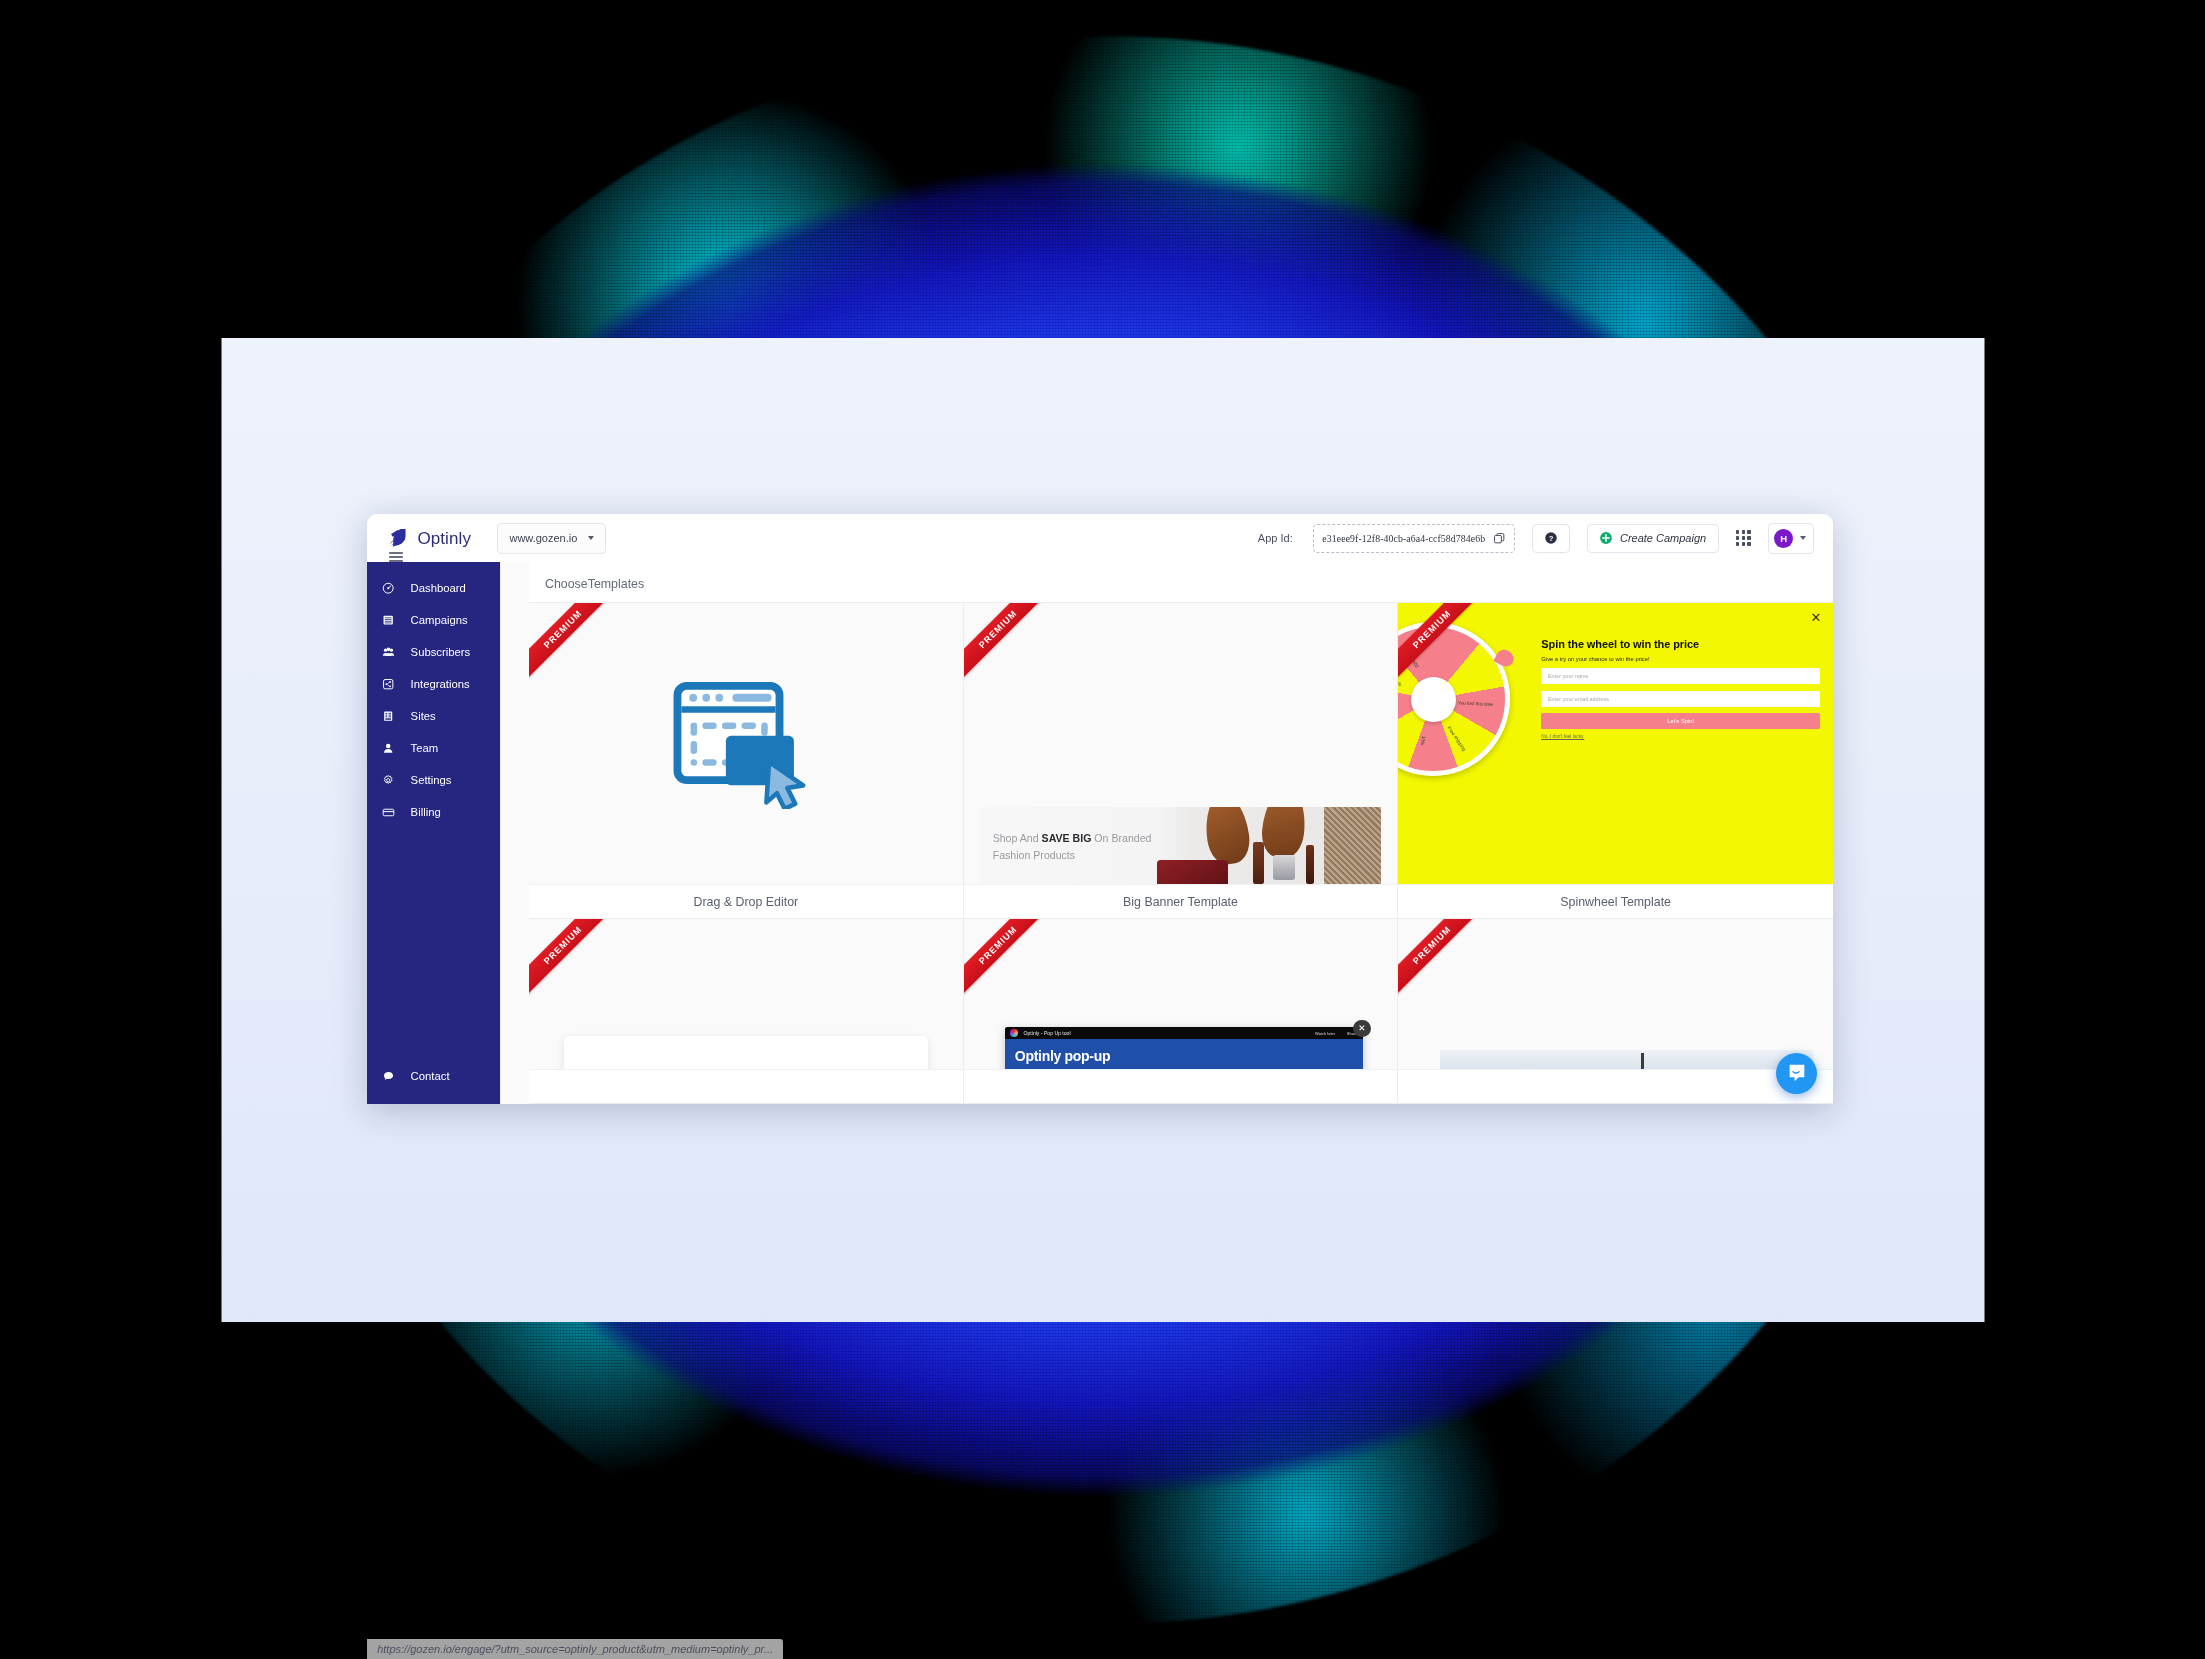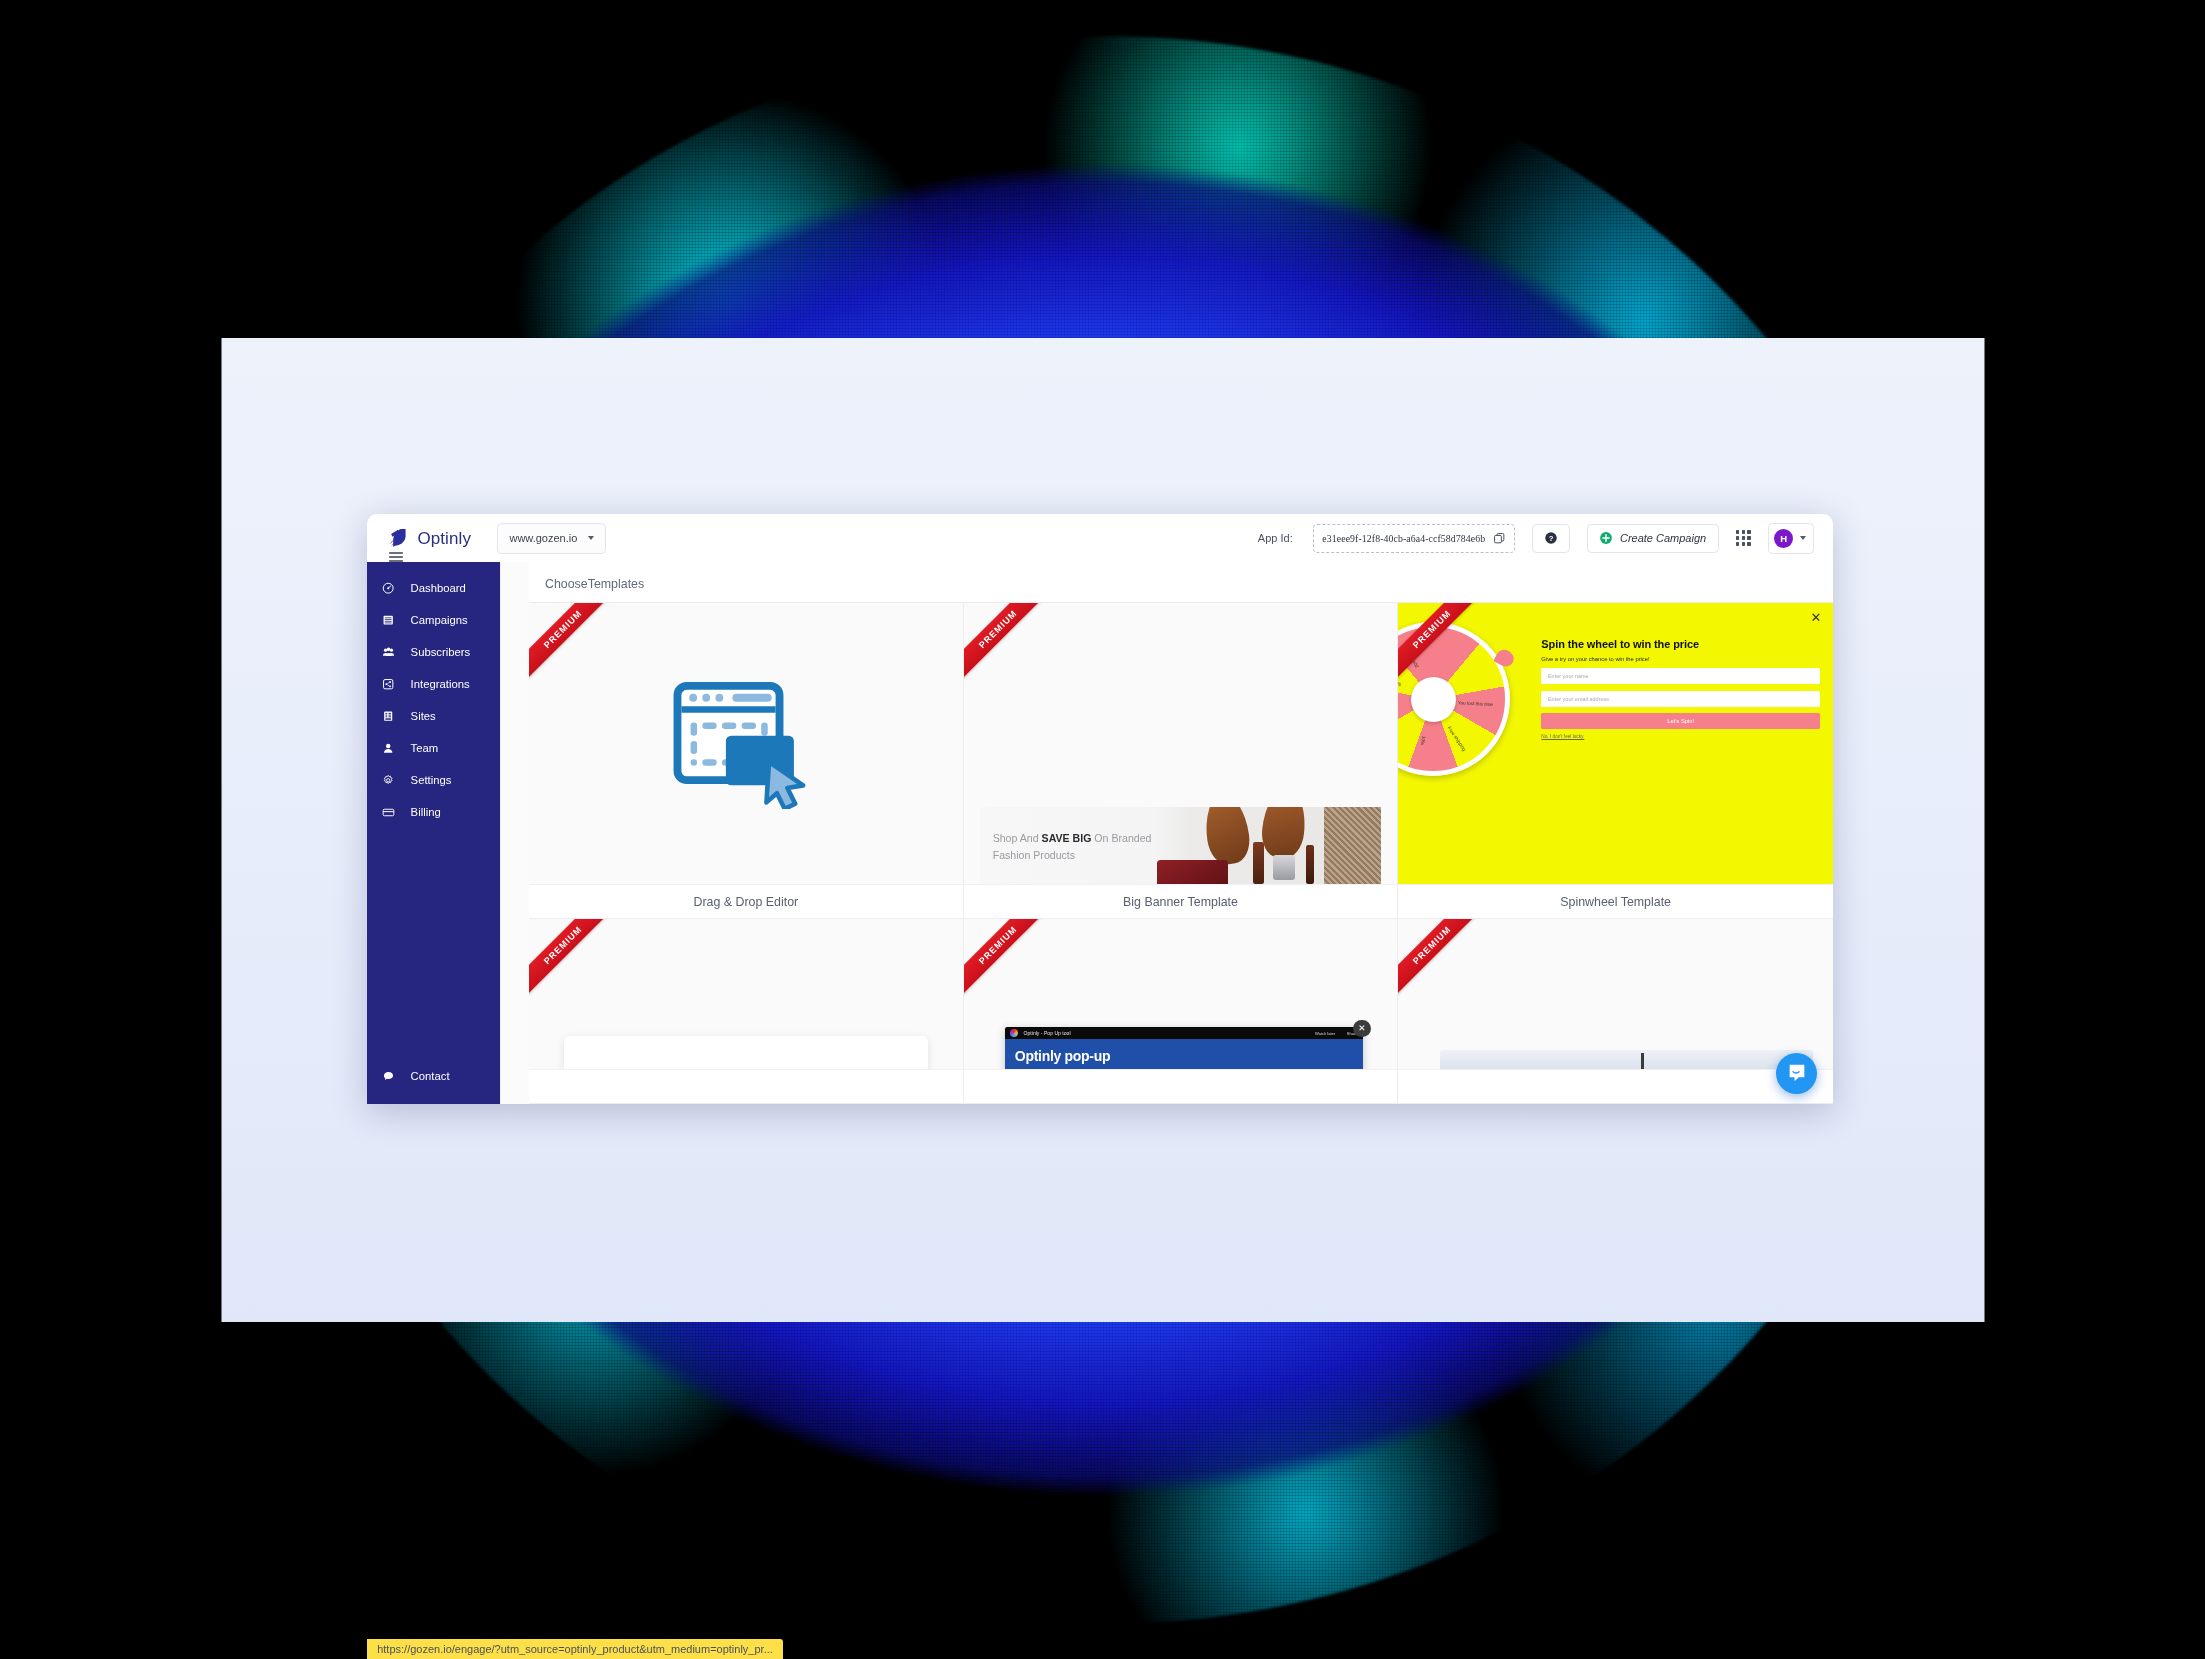--- a/index.html
+++ b/index.html
@@ -243,23 +243,23 @@
   #intercom {
     position:absolute; right: 16px; bottom: 10.2px;
     width: 41px; height:41px; border-radius:50%;
     background:#2196f3; box-shadow: 0 2.9px 10.2px rgba(30,100,200,.45);
     display:flex; align-items:center; justify-content:center; z-index: 40;
   }
 
   
   #status-url {
     position:absolute; left: 367px; bottom: 0px;
-    background:#fde047; color:#4b5060; font-size:11px;
+    background:#a3a3a3; color:#4b5060; font-size:11px;
     padding: 4.4px 10.2px 5.1px 10.2px; border-radius: 0 2.9px 0 0;
-    white-space:nowrap; z-index: 60; max-width: 568px; overflow:hidden; text-overflow:ellipsis;
+    white-space:nowrap; z-index: 60; max-width: 568px; overflow:hidden; text-overflow:ellipsis;font-style:italic;
   }
 </style>
 </head>
 <body>
 
 <div id="stage">
 
   <div class="glow-wrap">
     <div class="glow"></div>
     <div class="glow-noise"></div>

